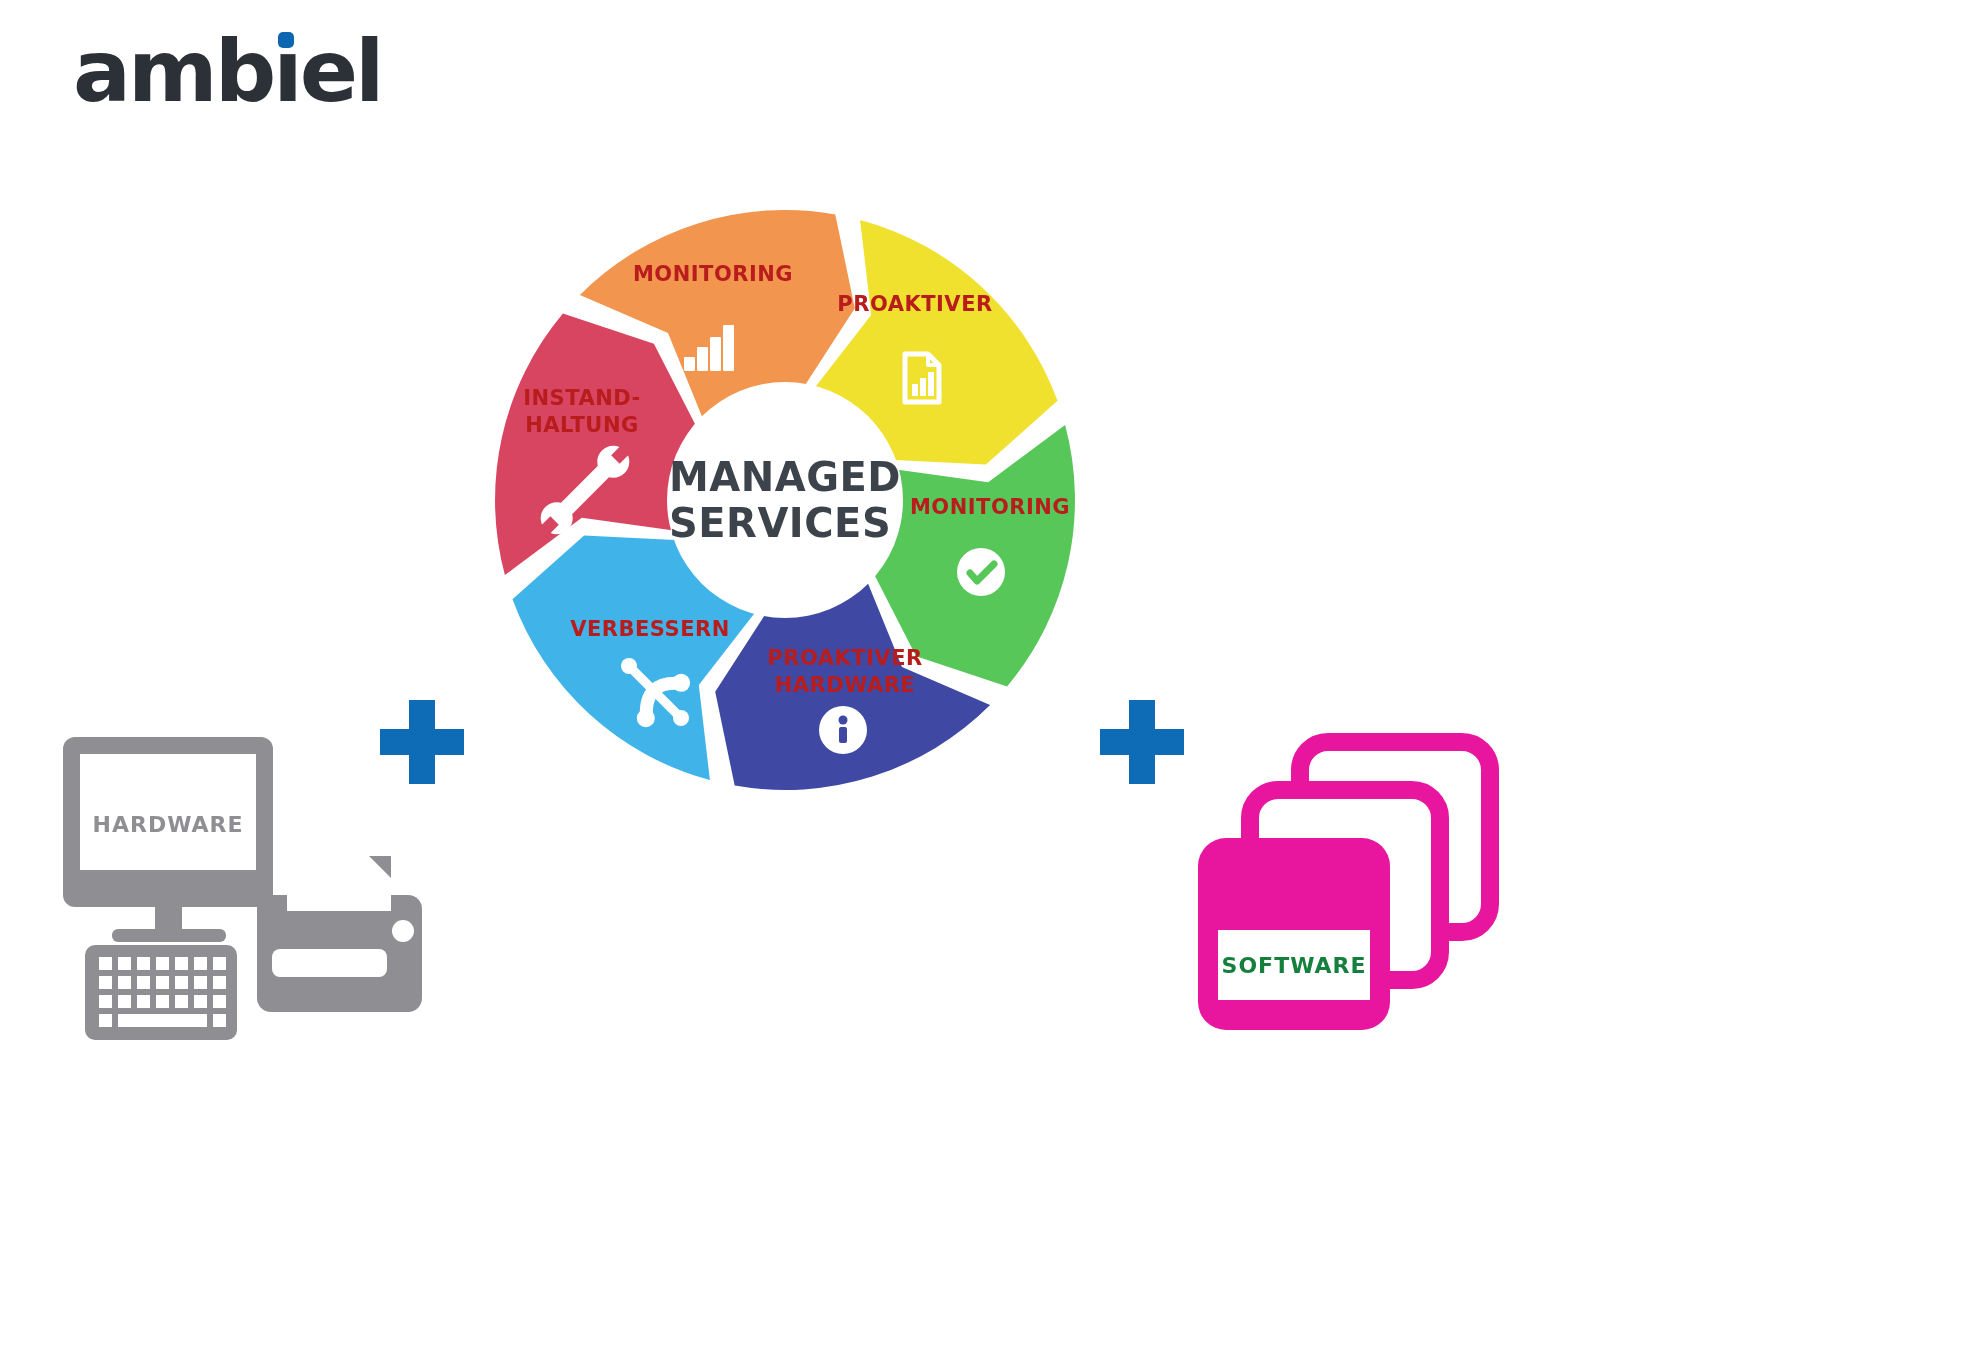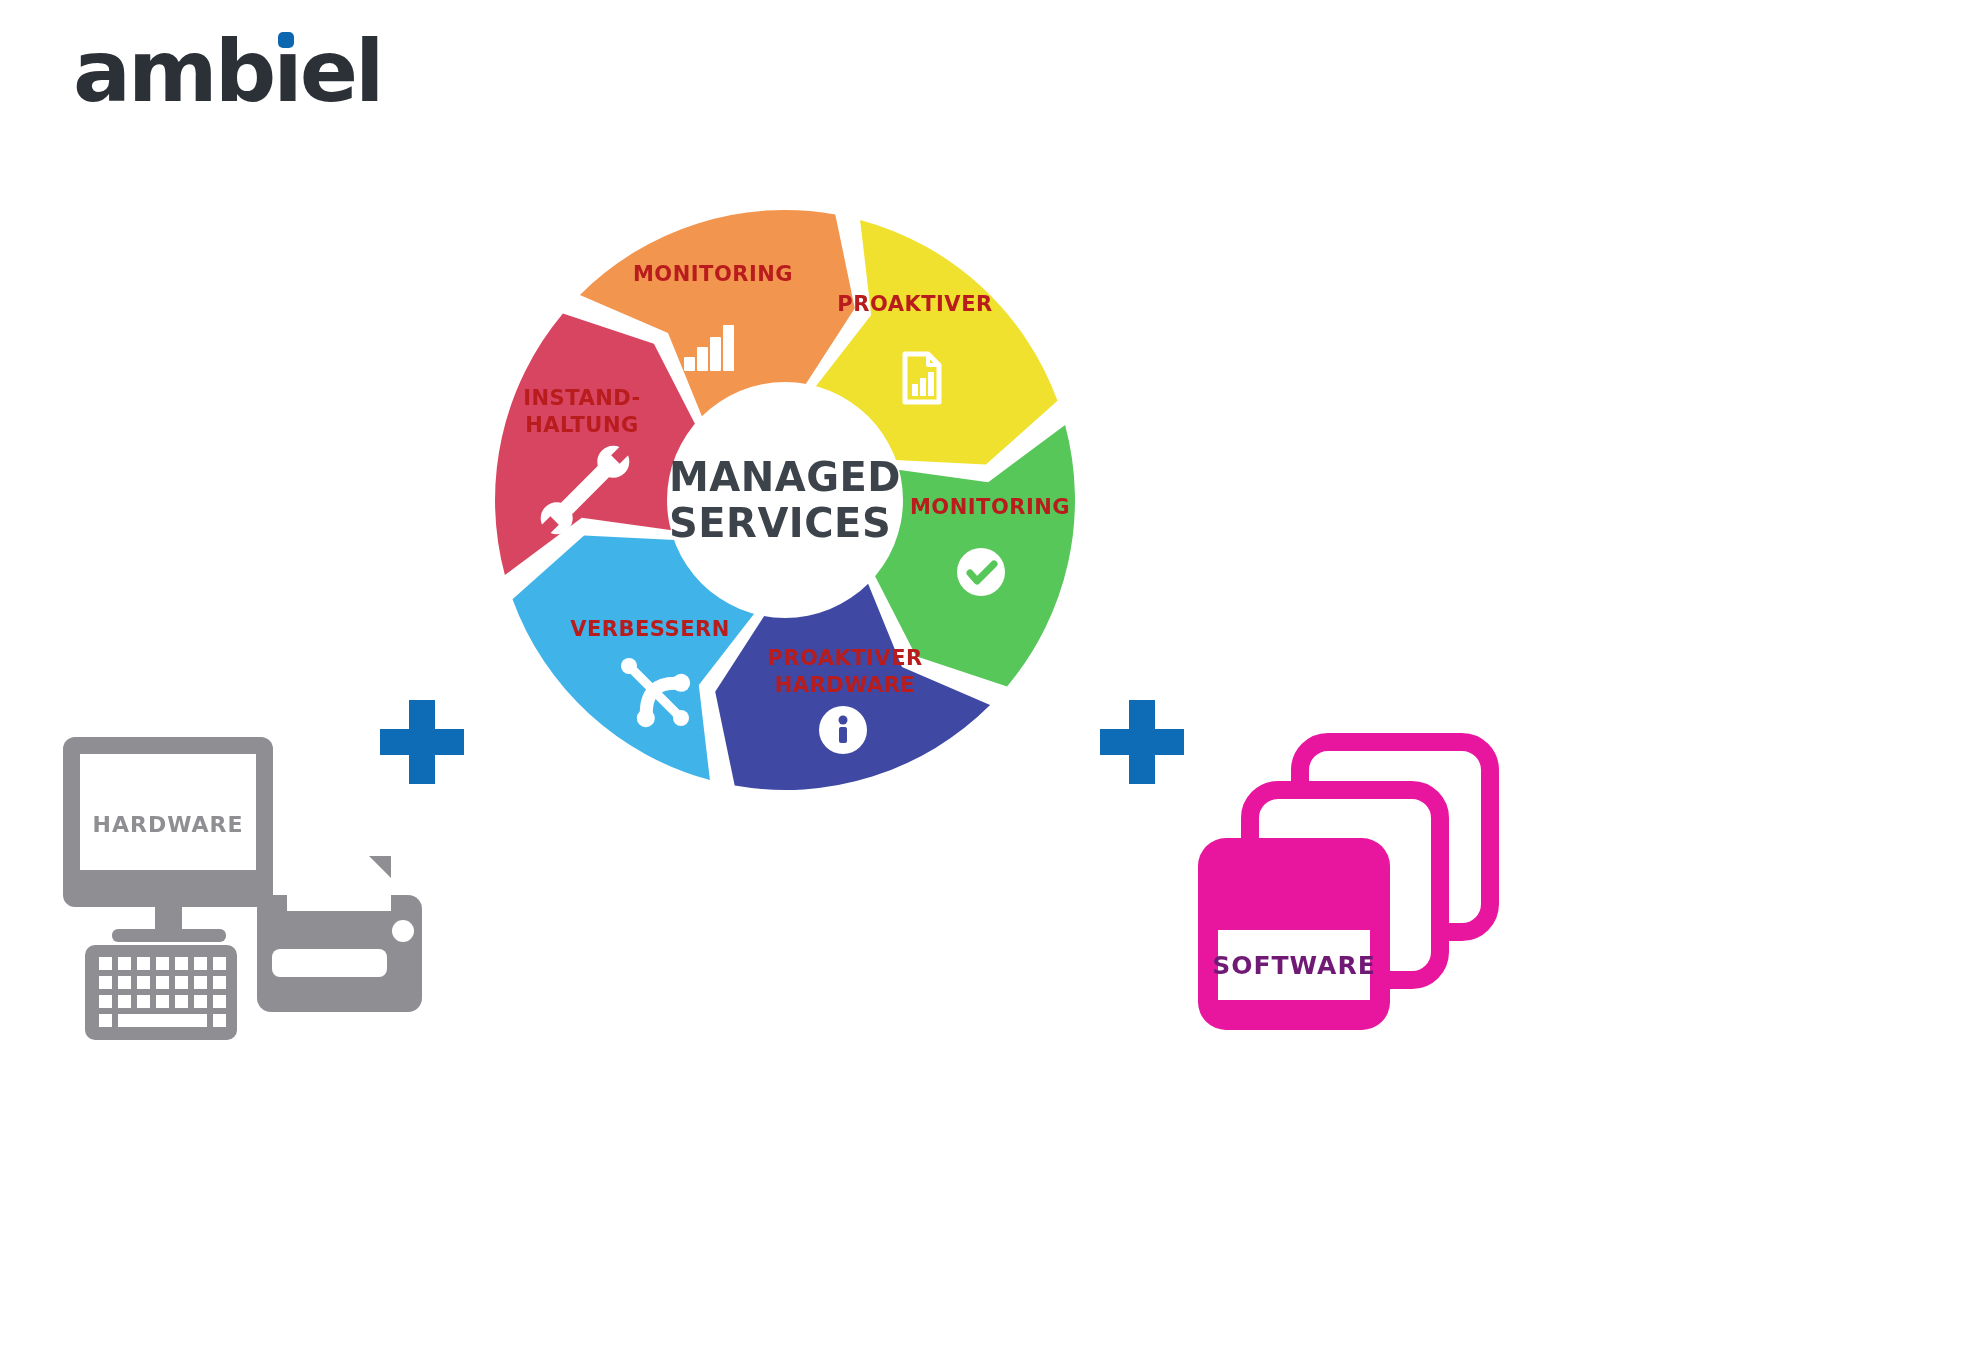--- a/index.html
+++ b/index.html
@@ -26,21 +26,21 @@
   .plus::after{content:"";position:absolute;left:29px;top:0;width:26px;height:84px;background:#0D6CB5}
   .plus-left{left:380px;top:700px}
   .plus-right{left:1100px;top:700px}
 
   
   .hardware{position:absolute;left:55px;top:725px;width:380px;height:320px}
   .hardware svg{position:absolute;left:0;top:0}
   .hardware-label{position:absolute;left:113px;top:99px;transform:translate(-50%,-50%);color:#8E8E93;font-weight:bold;font-size:22px;letter-spacing:1px;white-space:nowrap}
   .software{position:absolute;left:1180px;top:730px;width:330px;height:330px}
   .software svg{position:absolute;left:0;top:0}
-  .software-label{position:absolute;left:114px;top:235px;transform:translate(-50%,-50%);color:#701a75;font-weight:bold;font-size:25px;letter-spacing:1px;white-space:nowrap}
+  .software-label{position:absolute;left:114px;top:235px;transform:translate(-50%,-50%);color:#15803d;font-weight:bold;font-size:22px;letter-spacing:1px;white-space:nowrap}
 </style>
 </head>
 <body>
 
 <div class="canvas">
 
   <div class="logo-brand"><span>amb</span><span class="i-wrap"><span>ı</span><span class="i-dot"></span></span><span>el</span></div>
 
   <div class="diagram">
     <svg viewBox="0 0 650 650">

